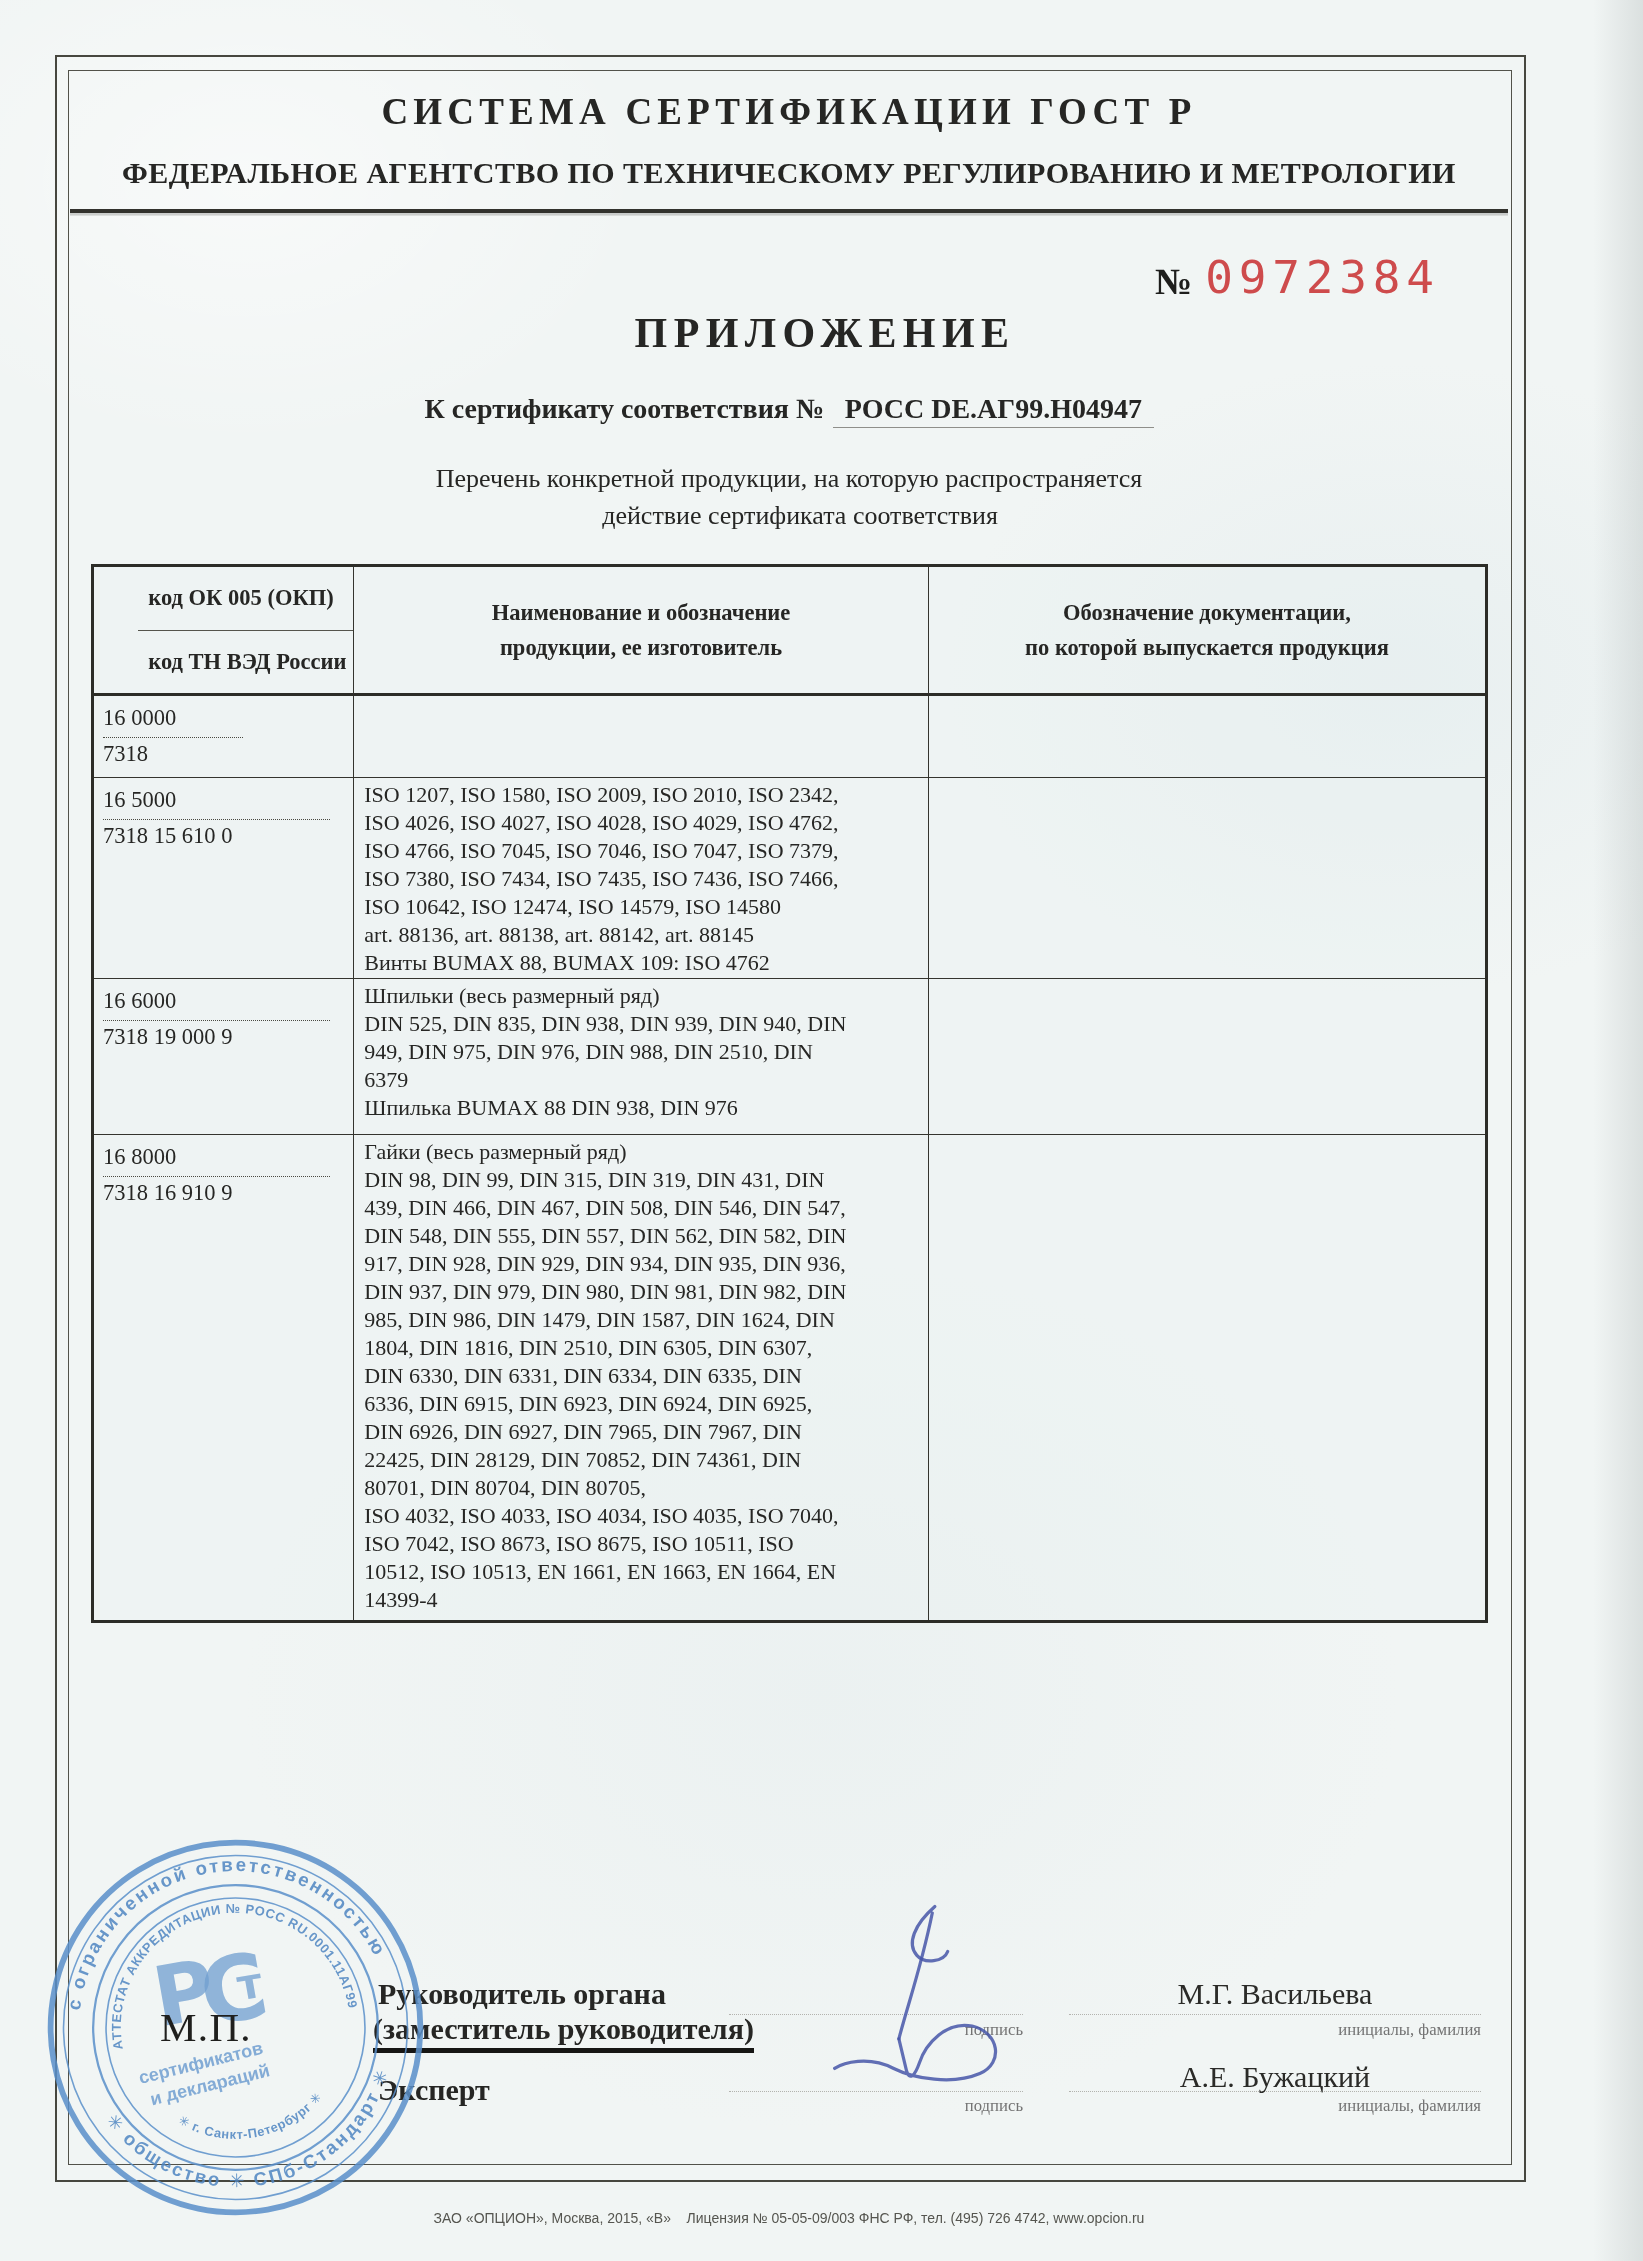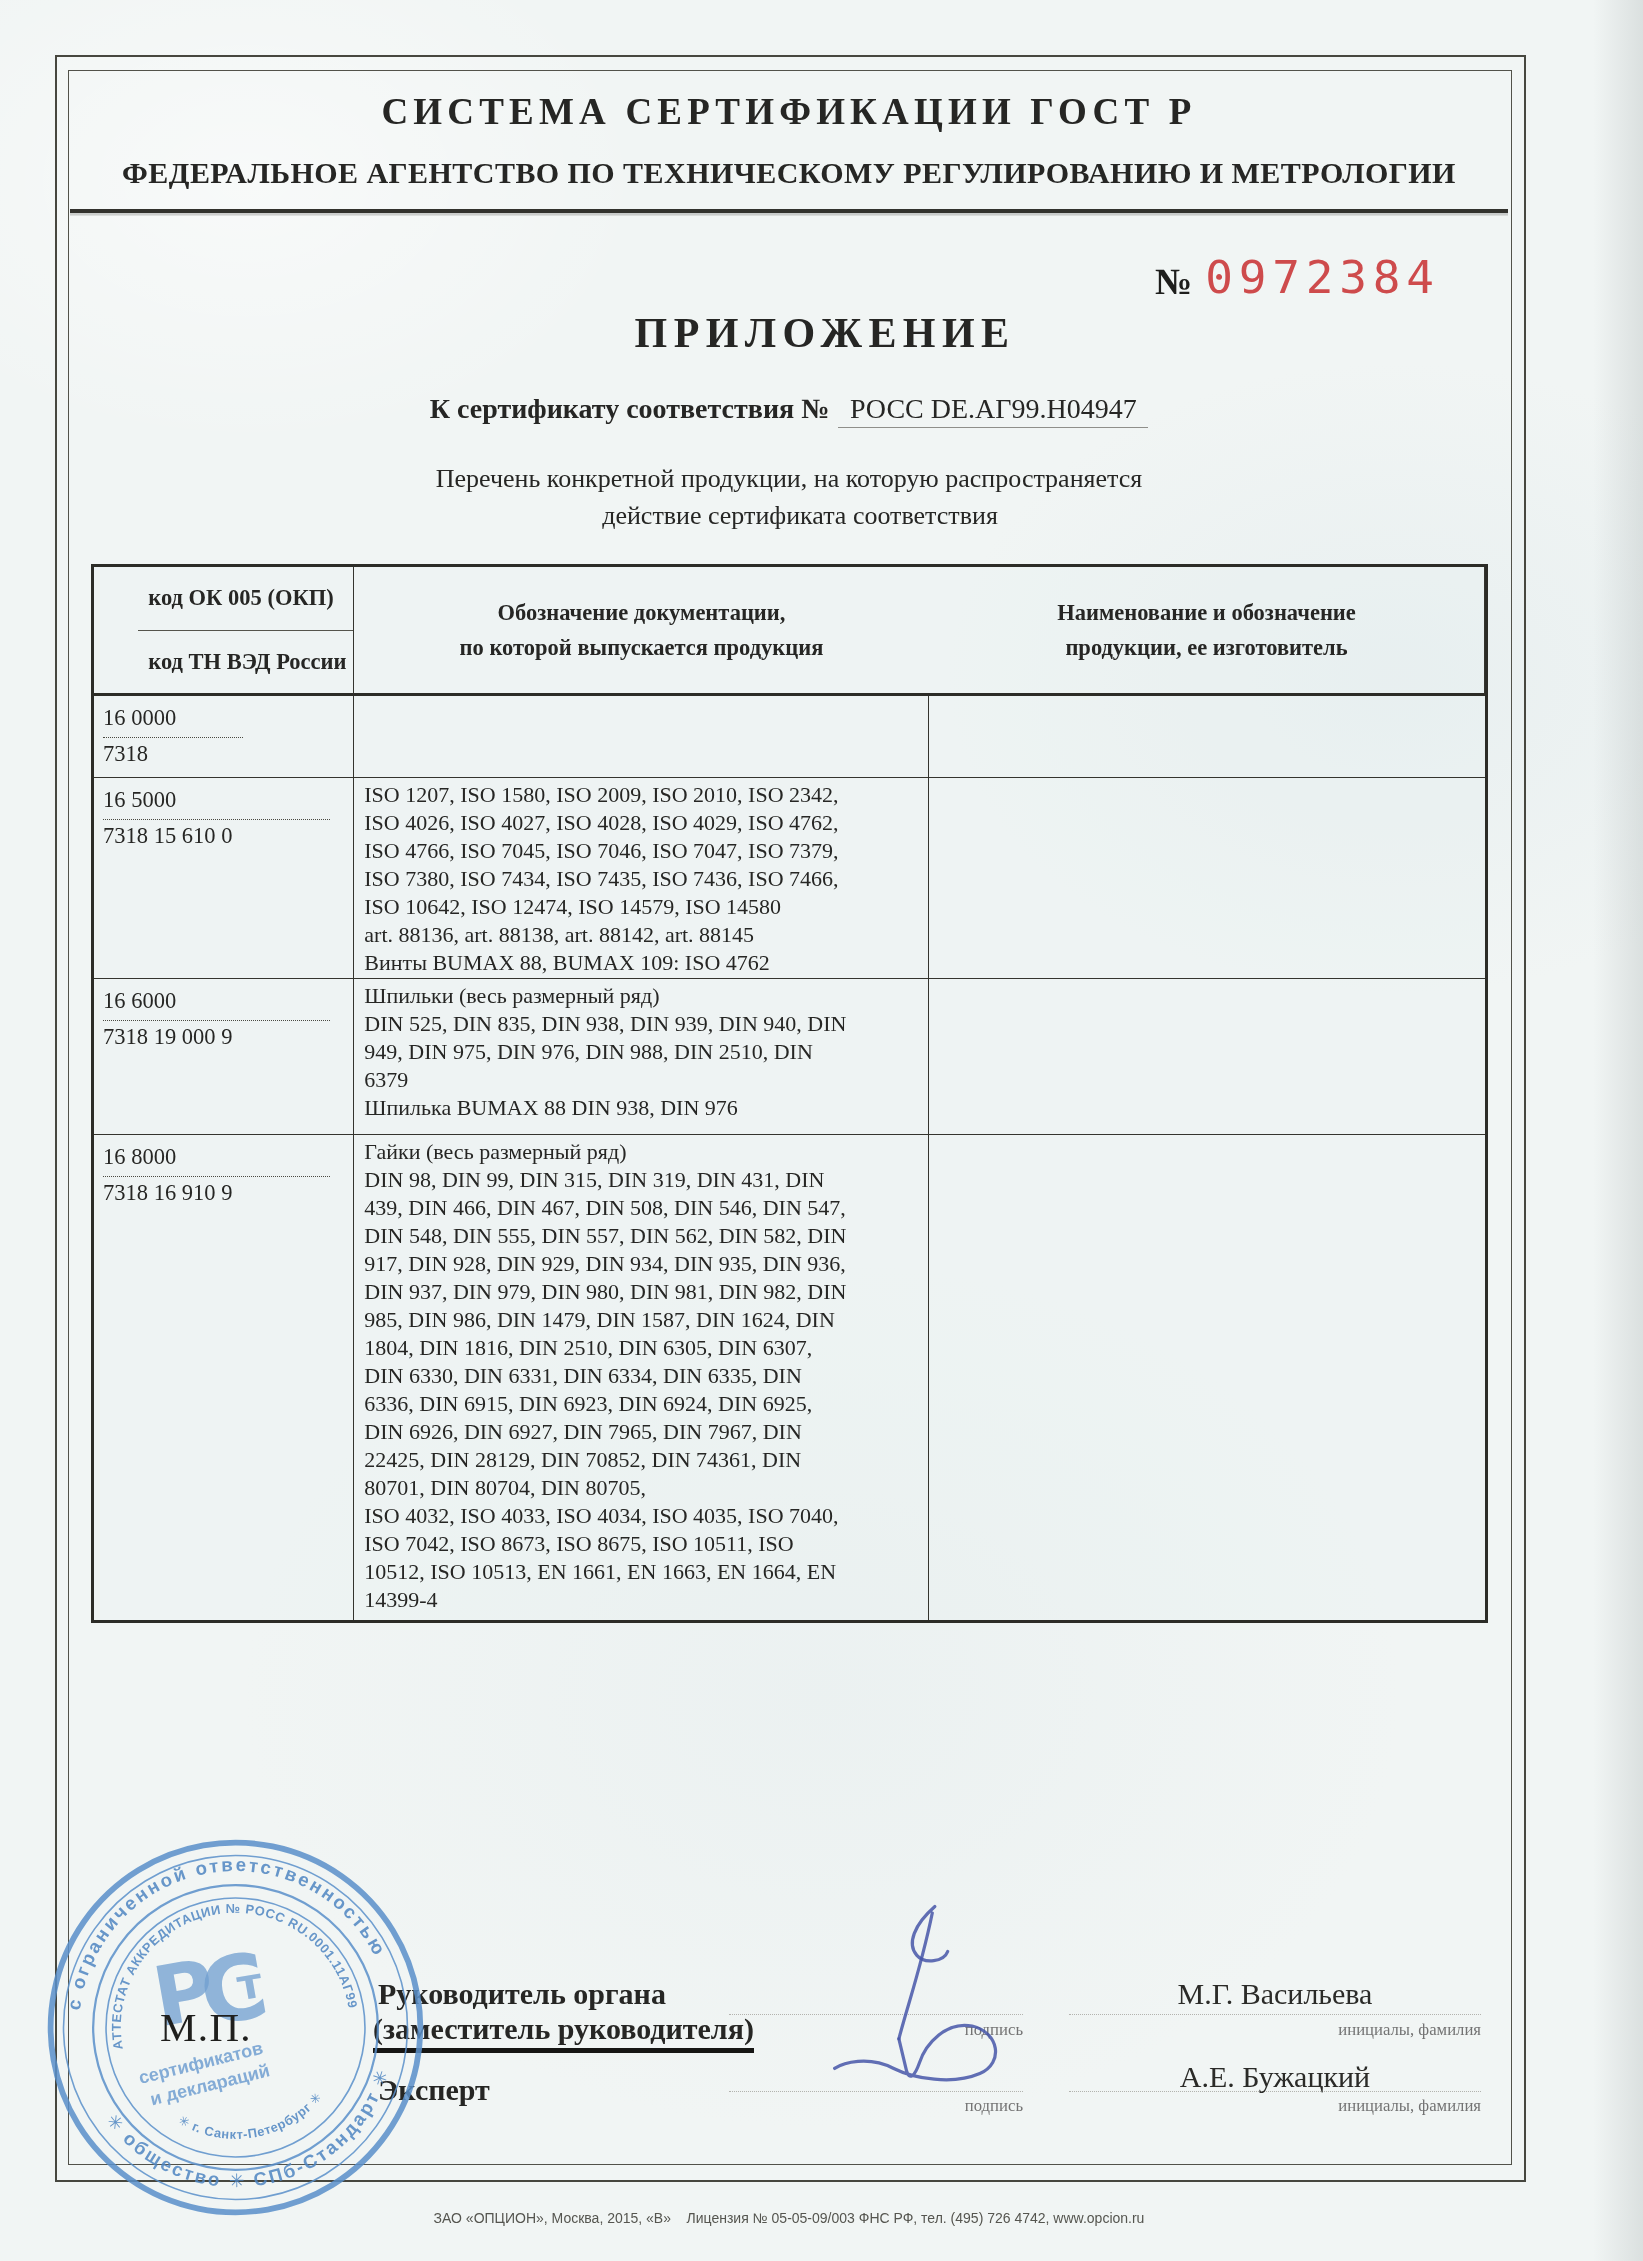--- a/index.html
+++ b/index.html
@@ -35,21 +35,21 @@
   .doc-number{left:1155px;top:251px;display:flex;align-items:baseline;gap:13px;z-index:2;}
   .doc-number .no{font-size:37px;font-weight:bold;color:#1e1e1c;}
   .doc-number .digits{
     font-family:"DejaVu Sans Mono",monospace;font-size:46px;font-weight:500;
     color:#ce4b4c;letter-spacing:5.8px;transform:scaleY(.96);
   }
   
   .title{top:309px;font-size:42px;font-weight:bold;letter-spacing:6.4px;margin-left:36px;}
   .cert-line{top:393px;font-size:28px;z-index:2;left:68px;width:1442px;text-align:center;}
   .cert-line .lbl{font-weight:bold;}
-  .cert-line .val{font-weight:400;border-bottom:1.9px solid #8f8f8a;padding:0 11.6px 3.2px 11.6px;margin-left:9px;margin-top:38px;}
+  .cert-line .val{font-weight:700;border-bottom:1.9px solid #8f8f8a;padding:0 11.6px 3.2px 11.6px;margin-left:9px;margin-top:38px;}
   .desc{font-size:26px;font-weight:normal;}
   .d1{top:464px;}
   .d2{top:501px;padding-left:11px;}
   
   .tbl{
     left:91px;top:564px;width:1397px;height:1059px;z-index:2;
     border:3.2px solid #2c2c27;box-sizing:border-box;
     display:grid;grid-template-columns:260px 575px 1fr;
     grid-template-rows:129px 82px 201px 156px 1fr;
     background:rgba(232,240,242,.35);
@@ -128,24 +128,24 @@
 <div class="abs tbl">
 
   <div class="c hdr hdr-col1">
     <div class="half top">
         <span>код ОК 005 (ОКП)</span>
       </div>
     <div class="half">
         <span>код ТН ВЭД России</span>
       </div>
   </div>
+  <div class="c hdr hdr-center">Наименование и обозначение
+продукции, ее изготовитель</div>
   <div class="c hdr hdr-center last-col">Обозначение документации,
 по которой выпускается продукция</div>
-  <div class="c hdr hdr-center">Наименование и обозначение
-продукции, ее изготовитель</div>
 
   <div class="c code-cell">
     <div>16 0000</div>
     <div class="dotline short"></div>
     <div>7318</div>
   </div>
   <div class="c name-cell"></div>
   <div class="c docs-cell last-col"></div>
 
   <div class="c code-cell">

